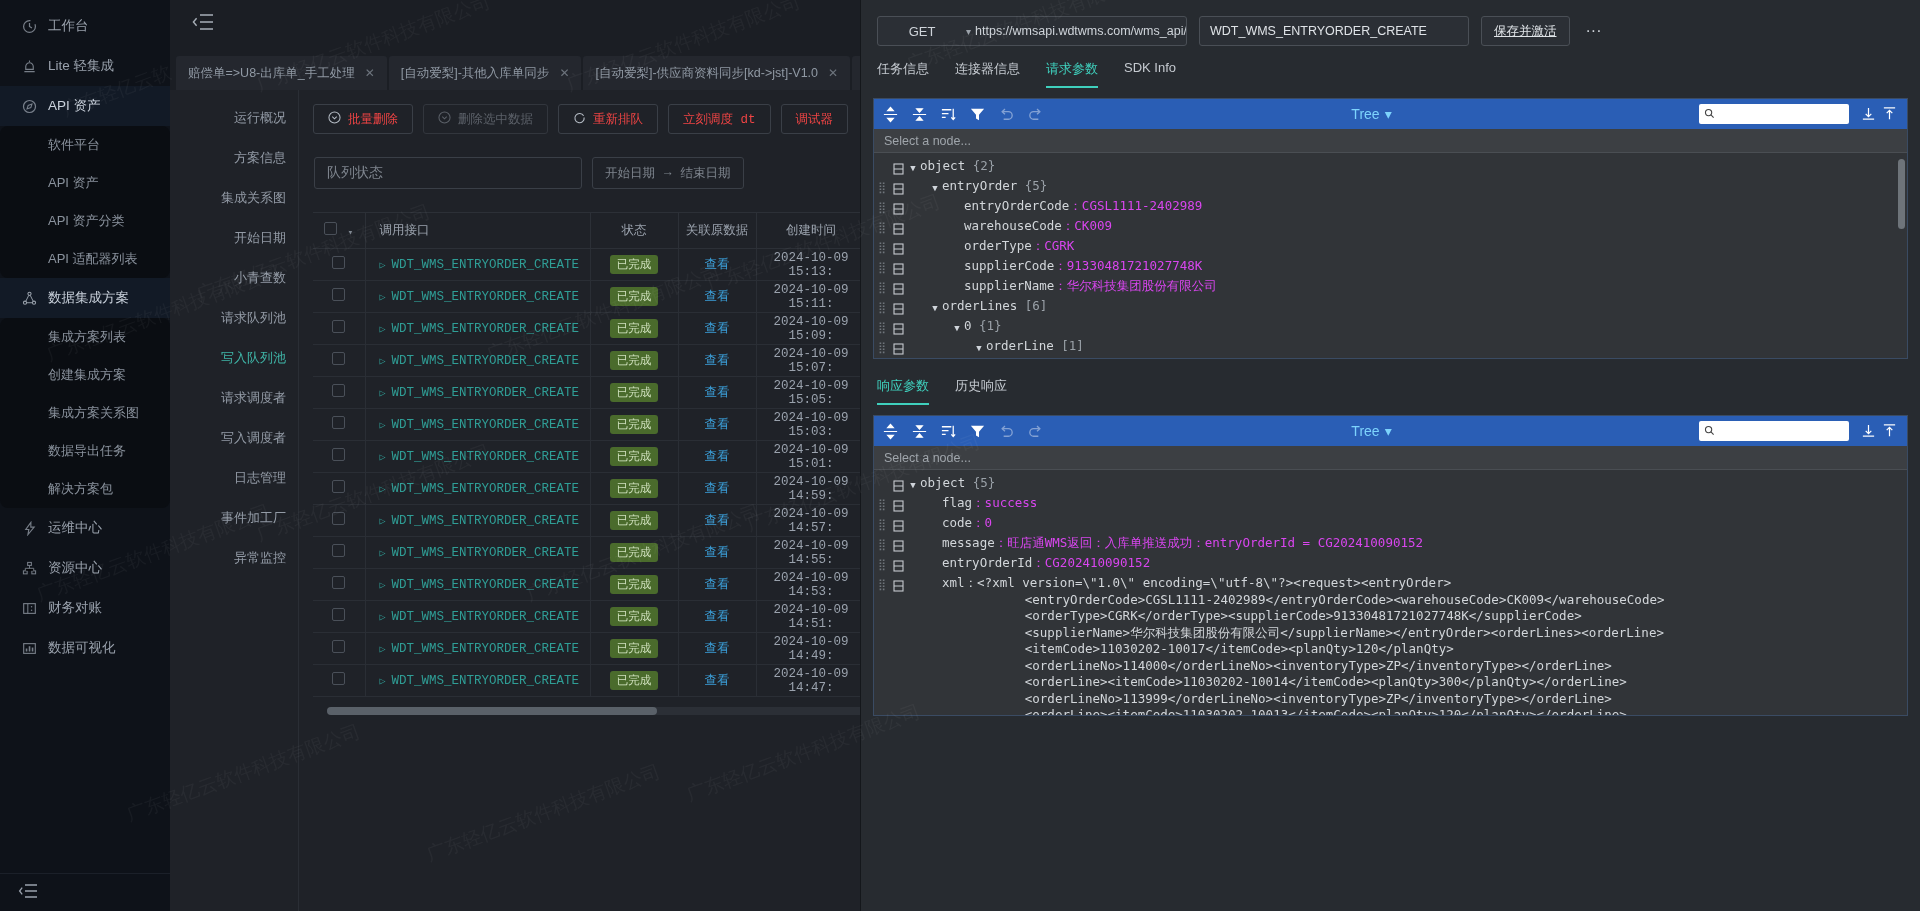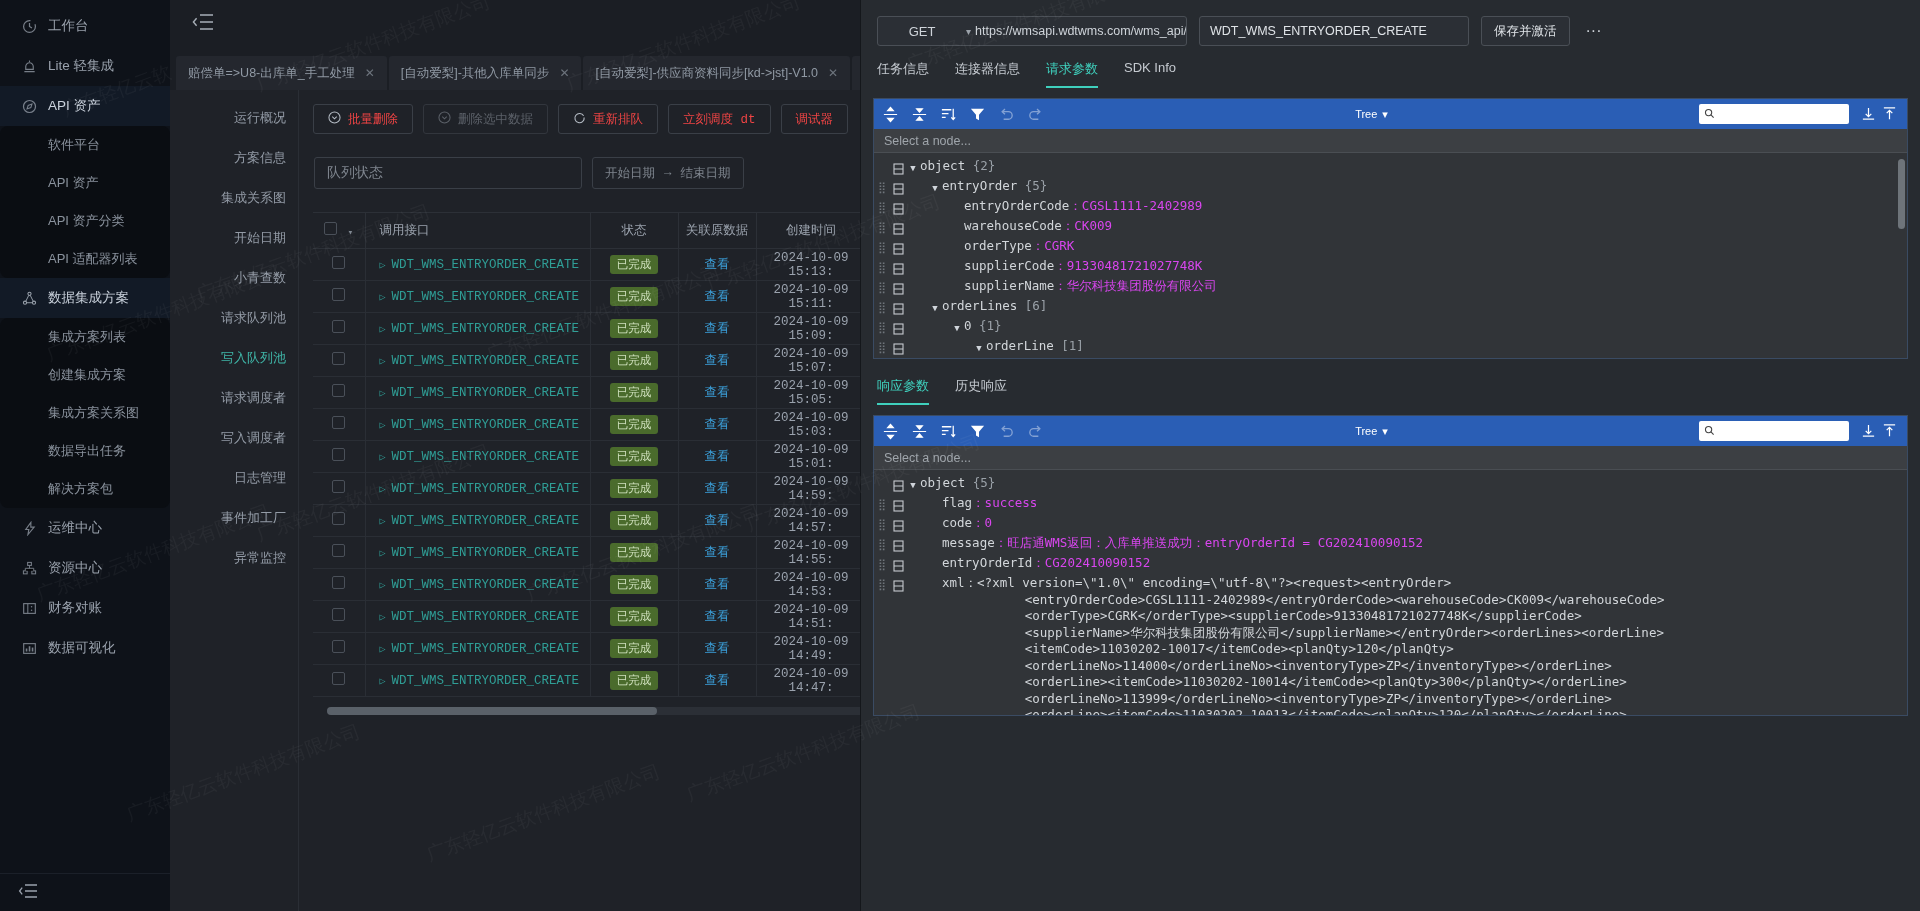--- a/index.html
+++ b/index.html
@@ -88,33 +88,33 @@
            display:flex; align-items:center; background:#2b2f35; }
   .method .m{ width:88px; text-align:center; font-size:13px; color:#cfd4da; }
   .method .cv{ color:#9aa1a9; font-size:10px; margin-right:4px;}
   .method .u{ flex:1; font-size:12.5px; color:#cfd4da; overflow:hidden;
               white-space:nowrap; }
   .apibox{ width:270px; height:30px; border:1px solid #4a4f56; border-radius:3px;
            background:#2b2f35; display:flex; align-items:center; padding:0 10px;
            font-size:12.5px; color:#dfe3e7;}
   .savebtn{ height:30px; padding:0 12px; border:1px solid #4a4f56; border-radius:3px;
             background:#2b2f35; color:#dfe3e7; font-size:12.5px; display:flex;
-            align-items:center; cursor:pointer; font-family:inherit;}
+            align-items:center; cursor:pointer; font-family:inherit;text-decoration:underline;}
   .dots{ color:#cfd4da; font-size:16px; padding:0 4px; cursor:pointer; }
 
   .rtabs{ display:flex; gap:26px; padding:6px 0 0 16px; }
   .rtab{ font-size:13px; color:#c5cad0; padding-bottom:8px; cursor:pointer;
          border-bottom:2px solid transparent; }
   .rtab.active{ color:#3fd0bd; border-bottom-color:#3fd0bd; }
 
   .jsonwrap{ margin:10px 12px 0 12px; border:1px solid #3a4b63; }
   .jsontb{ height:30px; background:#2a5eb5; display:flex; align-items:center;
            padding:0 8px; gap:12px; }
   .jsontb .gi{ width:17px; height:17px; cursor:pointer; }
-  .jsontb .treesel{ margin-left:auto; margin-right:auto; color:#ffffff; font-size:11px;
+  .jsontb .treesel{ margin-left:auto; margin-right:auto; color:#7dd3fc; font-size:14px;
                     display:flex; align-items:center; gap:5px; cursor:pointer; }
   .jsontb .search{ width:150px; height:20px; background:#fff; border-radius:2px;
                    display:flex; align-items:center; padding:0 5px; }
   .jsontb .rightic{ display:flex; gap:4px; }
   .nodebar{ height:24px; background:#3c3f43; display:flex; align-items:center;
             padding-left:10px; font-size:12.5px; color:#9fa5ab;
             border-bottom:1px solid #4a4e53;}
   .jsonbody{ background:#313438; padding:5px 0 6px 0; overflow:hidden; position:relative;}
   .jrow{ display:flex; align-items:flex-start; height:20px; font-size:12.5px;
          font-family:"DejaVu Sans Mono","Liberation Mono",monospace; color:#d2d6da;}

